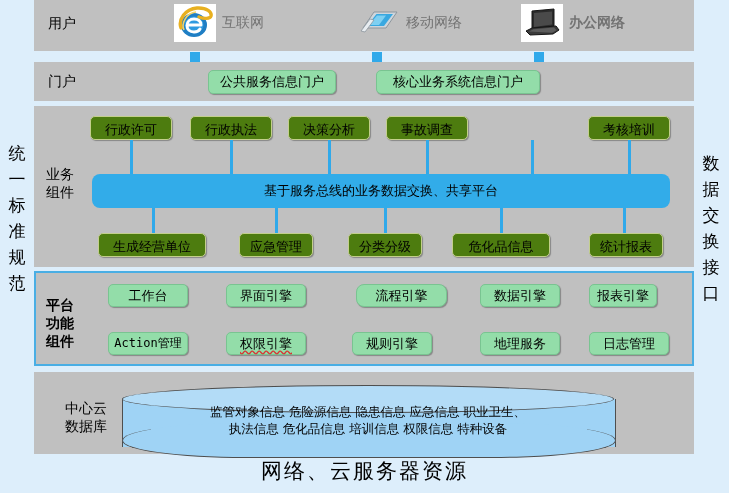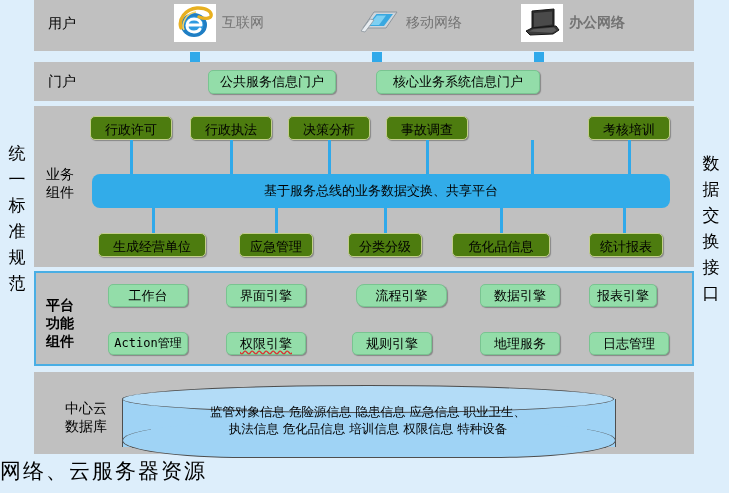--- a/index.html
+++ b/index.html
@@ -103,21 +103,21 @@
   #db-cyl .txt{
     position:absolute;left:0;top:18px;width:100%;
     text-align:center;font-size:12.5px;color:#000;line-height:17px;
     z-index:5;
   }
   #db-cyl .txt span{display:block;}
 
   
   #bottom-caption{
     position:absolute;left:0;top:457px;width:729px;
-    text-align:left;font-size:21px;color:#000;
+    text-align:center;font-size:21px;color:#000;
     letter-spacing:2px;
   }
 
   
   .icon-item{position:absolute;display:flex;align-items:center;}
   .icon-item .lbl{font-size:14px;color:#737373;margin-left:6px;white-space:nowrap;}
   .icon-box{width:42px;height:38px;background:#ffffff;position:relative;}
 
   
   .ie-glyph{position:absolute;left:3px;top:2px;width:36px;height:34px;}

